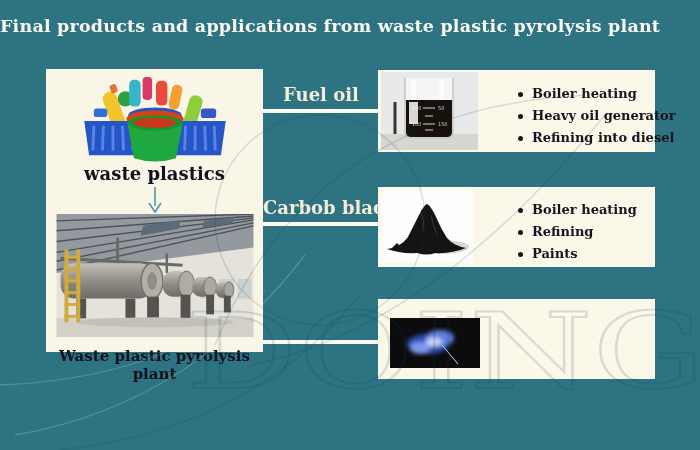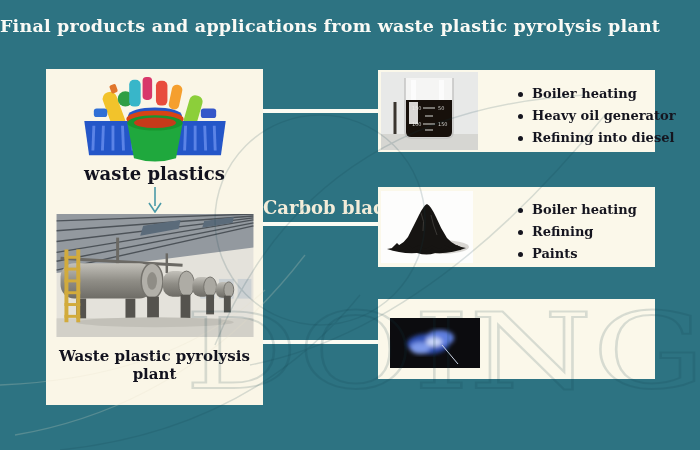--- a/index.html
+++ b/index.html
@@ -12,21 +12,21 @@
   }
   .title {
     position:absolute; top:16px; left:0; width:700px;
     margin:0; 
     font-size:17.5px; font-weight:bold; color:#fafaf5;
     letter-spacing:0.2px;
   }
   
   .left-panel {
     position:absolute; left:46px; top:69px;
-    width:217px; height:336px;
+    width:217px; height:283px;
     background:#faf6e7;
   }
   .plastics-img { display:block; margin:7px auto 0; width:156px; height:86px; }
   .panel-label {
     margin-top:1px; text-align:center;
     font-size:18px; font-weight:bold; color:#12121e;
   }
   .panel-label.small { font-size:15px; margin-top:10px; }
   .down-arrow { display:block; margin:2px auto 1px; width:22px; height:27px; }
   .plant-img { display:block; margin:0 auto; width:198px; height:123px; }
@@ -189,20 +189,21 @@
         <line x1="8" y1="68" x2="24" y2="68"></line>
           <line x1="8" y1="80" x2="24" y2="80"></line>
         <line x1="8" y1="92" x2="24" y2="92"></line>
           <line x1="8" y1="104" x2="24" y2="104"></line>
       </g>
     </svg>
 
     <div class="panel-label small">Waste plastic pyrolysis plant</div>
   </div>
 
+  <div class="sec-label l1">Fuel oil</div>
   <div class="connector c1"></div>
   <div class="box b1">
     <svg class="pimg oil" viewBox="0 0 97 78">
       <rect width="97" height="78" fill="#e8e9e8"></rect>
       <rect y="62" width="97" height="16" fill="#d6d6d2"></rect>
       <line x1="14" y1="30" x2="14" y2="62" stroke="#3a352f" stroke-width="3"></line>
       <path d="M24 6 V60 Q24 66 30 66 H66 Q72 66 72 60 V6" fill="#f5f5f4" stroke="#c4c4c2" stroke-width="1.5"></path>
       <path d="M25 28 H71 V60 Q71 65 66 65 H30 Q25 65 25 60 Z" fill="#17100b"></path>
       <g stroke="#d8d8d5" stroke-width="1">
         <line x1="42" y1="36" x2="54" y2="36"></line>

